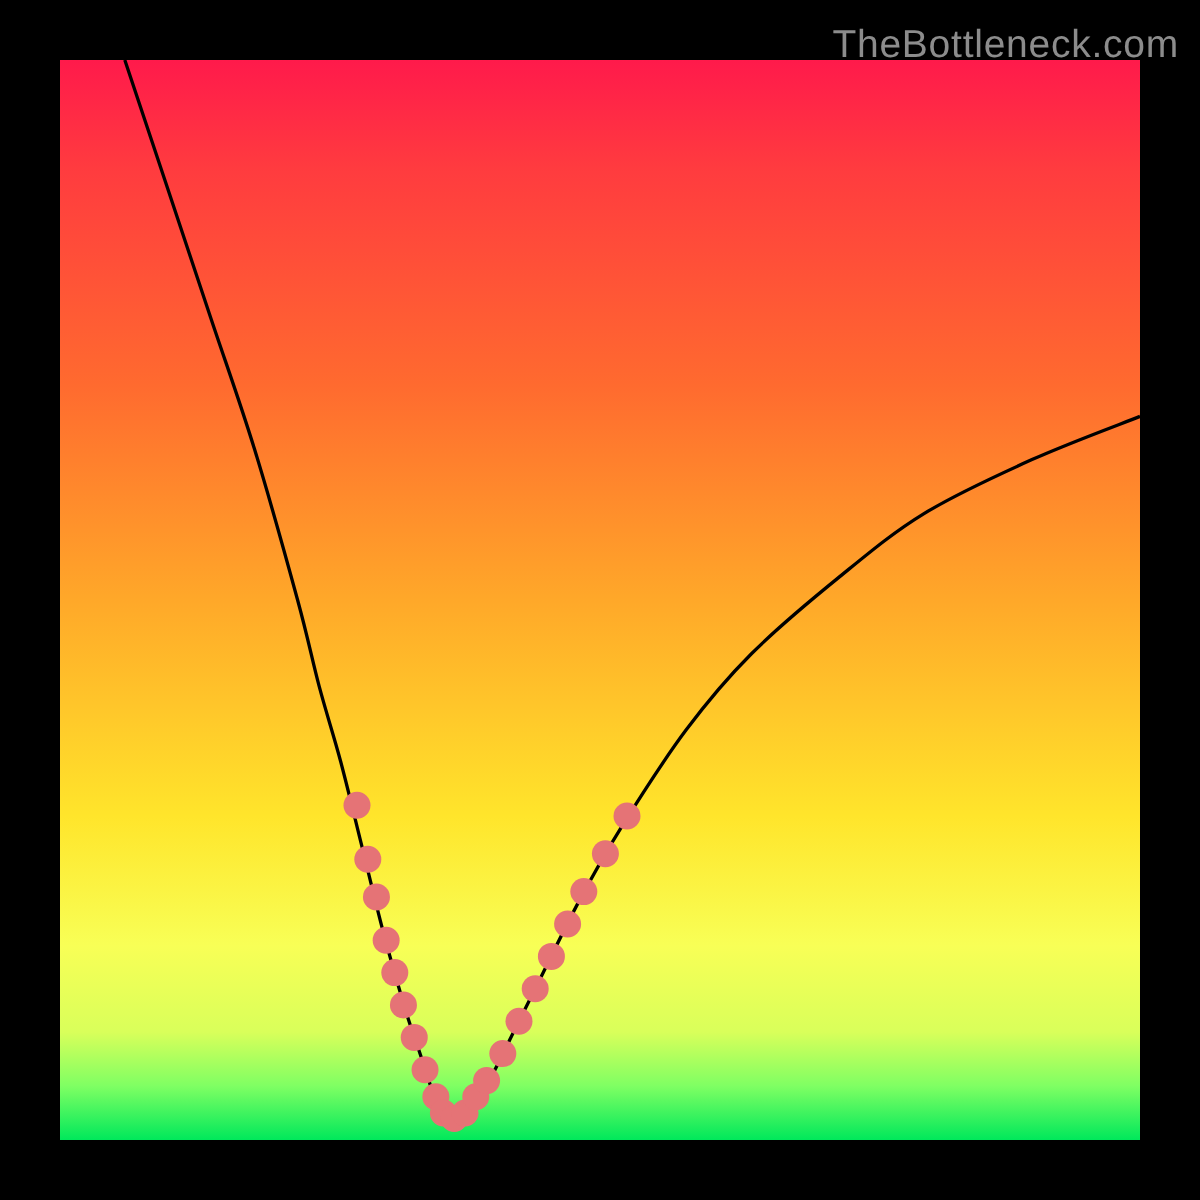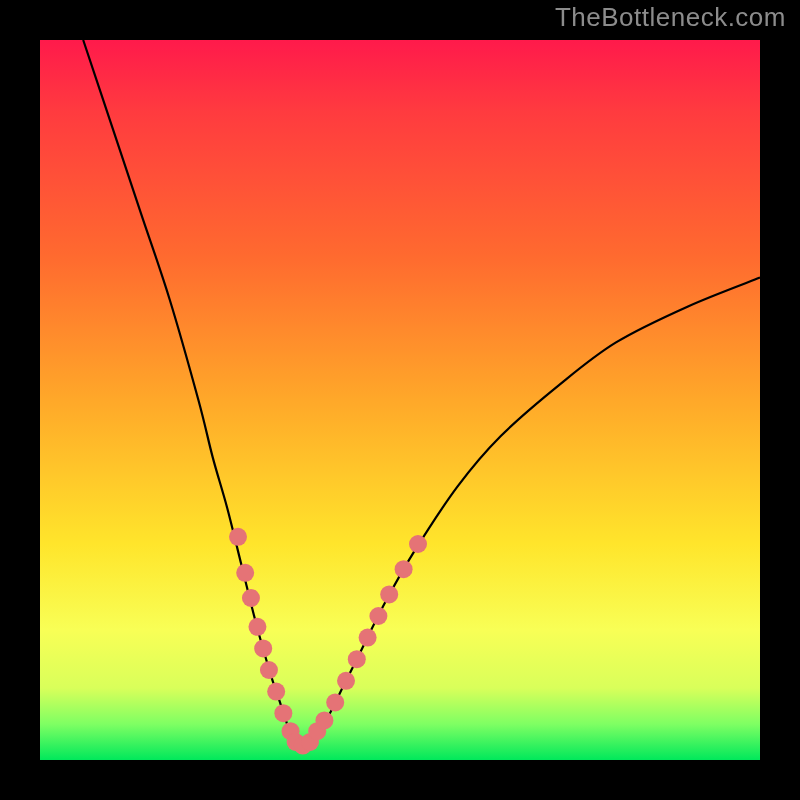--- a/index.html
+++ b/index.html
@@ -30,21 +30,21 @@
       #ffa829 50%,
       #ffe52b 70%,
       #f8ff56 82%,
       #d9ff5a 90%,
       #7fff63 95%,
       #00e85b 100%
     );
   }
   .watermark {
     position: absolute;
-    top: 2px;
+    top: 14px;
     right: 14px;
     color: #8c8c8c;
     font-size: 26px;
     letter-spacing: 0.5px;
     z-index: 10;
     user-select: none;
   }
   svg.curve {
     position: absolute;
     left: 0;

